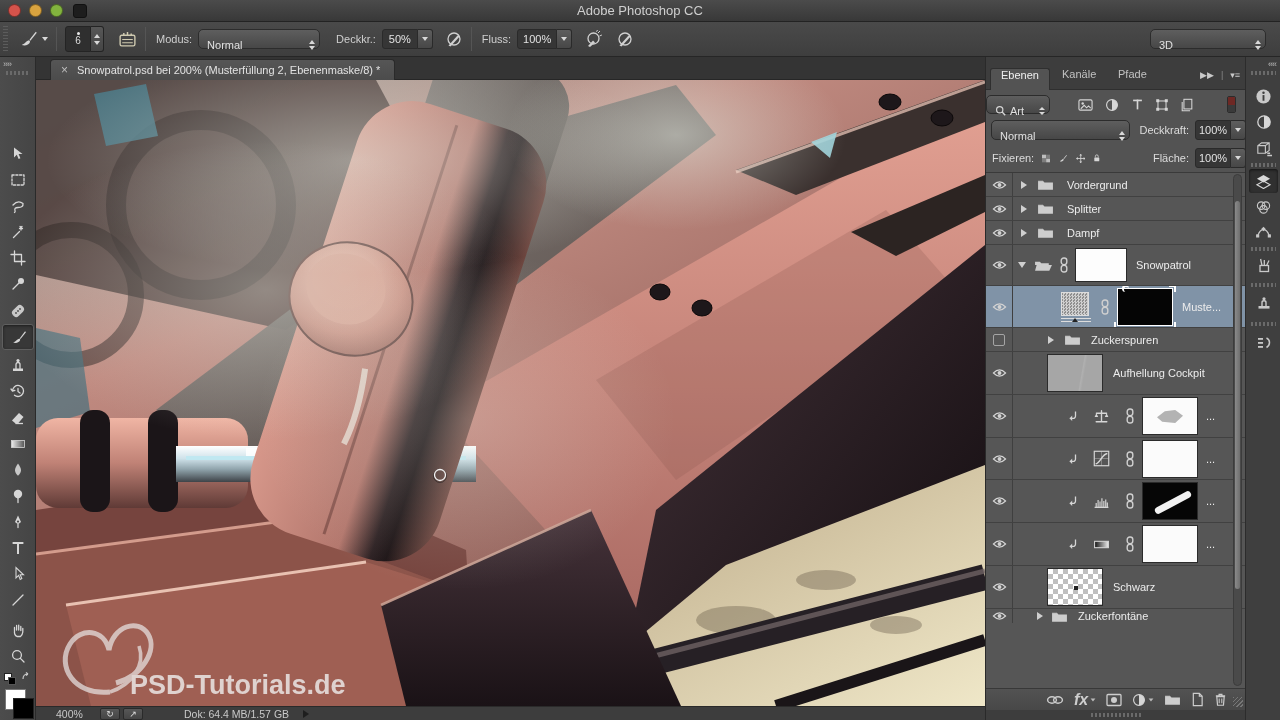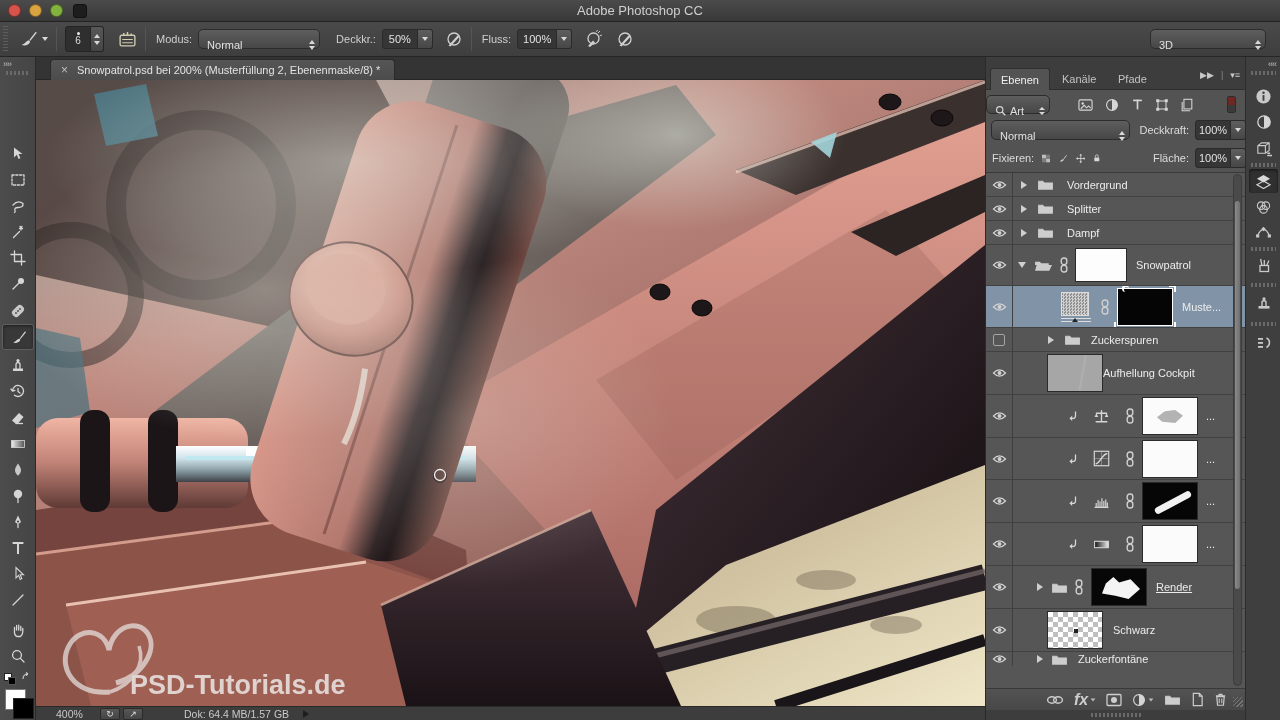--- a/index.html
+++ b/index.html
@@ -51,21 +51,21 @@
   .swmini{position:absolute;border:1px solid #222;}
   
   #canvas{left:36px;top:80px;width:949px;height:626px;overflow:hidden;background:#8d6b63;}
   #art{display:block;width:949px;height:626px;}
   
   #statusbar{left:36px;top:706px;width:949px;height:14px;background:#3d3d3d;border-top:1px solid #2a2a2a;display:flex;align-items:center;font-size:10.5px;color:#c9c9c9;}
   .stbtn{width:20px;height:12px;background:linear-gradient(#575757,#454545);border:1px solid #2a2a2a;border-radius:2px;display:flex;align-items:center;justify-content:center;font-size:9px;color:#ddd;margin-right:3px;}
   
   #rightpanel{left:985px;top:57px;width:260px;height:663px;background:var(--panel);border-left:1px solid #2a2a2a;}
   #ptabsrow{position:absolute;left:0;top:0;width:260px;height:33px;background:#3d3d3d;border-bottom:1px solid #2f2f2f;}
-  .ptab{position:absolute;top:11px;height:22px;display:flex;align-items:center;padding:0 10px;font-size:11px;color:#c2c2c2;border-radius:3px 3px 0 0;}
+  .ptab{position:absolute;top:11px;height:22px;display:flex;padding:0 10px;font-size:11px;color:#c2c2c2;border-radius:3px 3px 0 0;}
   .ptab.active{background:var(--panel);color:#f0f0f0;border:1px solid #2f2f2f;border-bottom:none;}
   #ptabicons{position:absolute;right:6px;top:13px;display:flex;align-items:center;gap:7px;color:#c9c9c9;font-size:9px;}
   .prow{position:absolute;left:0;width:260px;display:flex;align-items:center;font-size:11px;color:#dcdcdc;}
   .lockrow svg{margin-right:8px;}
   #layerlist{position:absolute;left:0;top:115px;width:260px;height:516px;background:#565656;border-top:1px solid #3a3a3a;overflow:hidden;}
   .lrow{position:relative;width:260px;border-bottom:1px solid #414141;display:flex;align-items:stretch;background:#565656;}
   .lrow.sel{background:var(--selection);}
   .eyecell{width:27px;border-right:1px solid #3f3f3f;display:flex;align-items:center;justify-content:center;flex:none;}
   .lbody{flex:1;display:flex;align-items:center;overflow:hidden;}
   .lname{font-size:11px;color:#ececec;white-space:nowrap;}
@@ -819,21 +819,21 @@
       </div>
 
       <div class="lrow" style="height:43px">
         <div class="eyecell">
             <svg width="15" height="10" viewBox="0 0 16 10">
               <use href="#sy-eye"></use>
             </svg>
           </div>
         <div class="lbody">
           <div class="thumb" style="width:56px;height:38px;margin-left:34px;background:linear-gradient(100deg,#a6a6a6 60%,#b0b0b0 62%,#a6a6a6 66%)"></div>
-          <span class="lname" style="margin-left:0">Aufhellung Cockpit</span>
+          <span class="lname" style="margin-left:10px">Aufhellung Cockpit</span>
           </div>
       </div>
 
       <div class="lrow" style="height:43px">
         <div class="eyecell">
             <svg width="15" height="10" viewBox="0 0 16 10">
               <use href="#sy-eye"></use>
             </svg>
           </div>
         <div class="lbody">
@@ -911,40 +911,20 @@
               <use href="#sy-gradmap"></use>
             </svg>
           <svg width="10" height="16" viewBox="0 0 10 16" style="margin-left:15px">
               <use href="#sy-link"></use>
             </svg>
           <div class="thumb" style="width:56px;height:38px;margin-left:7px;background:#fbfbfb"></div>
           <span class="lname" style="margin-left:8px">...</span>
           </div>
       </div>
 
-      <div class="lrow" style="height:43px">
-        <div class="eyecell">
-            <svg width="15" height="10" viewBox="0 0 16 10">
-              <use href="#sy-eye"></use>
-            </svg>
-          </div>
-        <div class="lbody">
-            <span class="tri-r" style="margin-left:24px"></span>
-          <svg width="17" height="13" viewBox="0 0 16 12" style="margin-left:8px">
-              <use href="#sy-folder"></use>
-            </svg>
-          <svg width="10" height="16" viewBox="0 0 10 16" style="margin-left:6px">
-              <use href="#sy-link"></use>
-            </svg>
-          <div class="thumb" style="width:56px;height:38px;margin-left:7px;background:#070707;position:relative;overflow:hidden">
-              <i style="position:absolute;left:10px;top:8px;width:38px;height:22px;background:#f4f4f4;display:block;clip-path:polygon(10% 30%,30% 0,45% 25%,75% 10%,100% 55%,70% 100%,35% 85%,0 75%)"></i>
-            </div>
-          <span class="lname" style="margin-left:9px;text-decoration:underline">Render</span>
-          </div>
-      </div>
 
       <div class="lrow" style="height:43px">
         <div class="eyecell">
             <svg width="15" height="10" viewBox="0 0 16 10">
               <use href="#sy-eye"></use>
             </svg>
           </div>
         <div class="lbody">
           <div class="thumb checker" style="width:56px;height:38px;margin-left:34px;position:relative">
               <i style="position:absolute;left:26px;top:17px;width:4px;height:4px;background:#222;display:block"></i>

